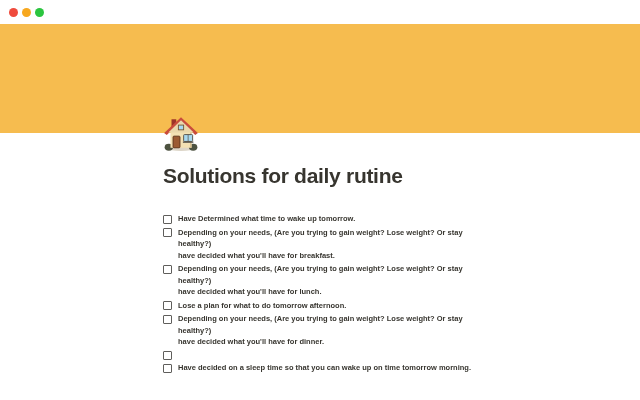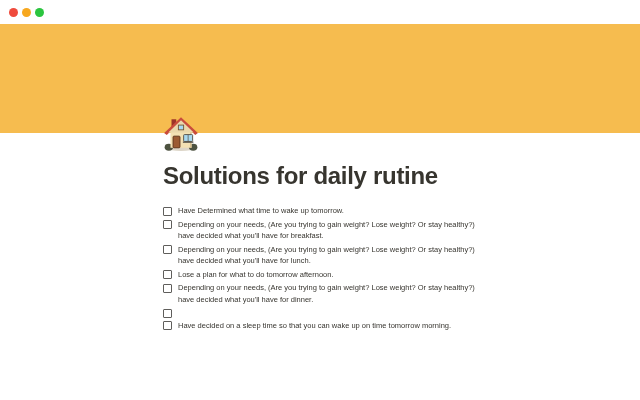--- a/index.html
+++ b/index.html
@@ -36,29 +36,29 @@
     width: 38px; height: 38px;
   }
 
   
   .content {
     width: 316px;
     margin-left: 163px;
     padding-top: 18px; 
   }
   .page-title {
-    font-size: 24px;
+    font-size: 21px;
     font-weight: 700;
     color: #37352F;
     letter-spacing: -0.3px;
     line-height: 22px;
     margin: 14px 0 0 0;
   }
 
-  .todo-list { margin-top: 18px; }
+  .todo-list { margin-top: 26px; font-weight: bold; }
   .todo {
     display: flex;
     align-items: flex-start;
     margin-bottom: 2px;
   }
   .todo-checkbox {
     flex: 0 0 auto;
     width: 7px; height: 7px;
     border: 1px solid #5F5E5B;
     border-radius: 1px;

